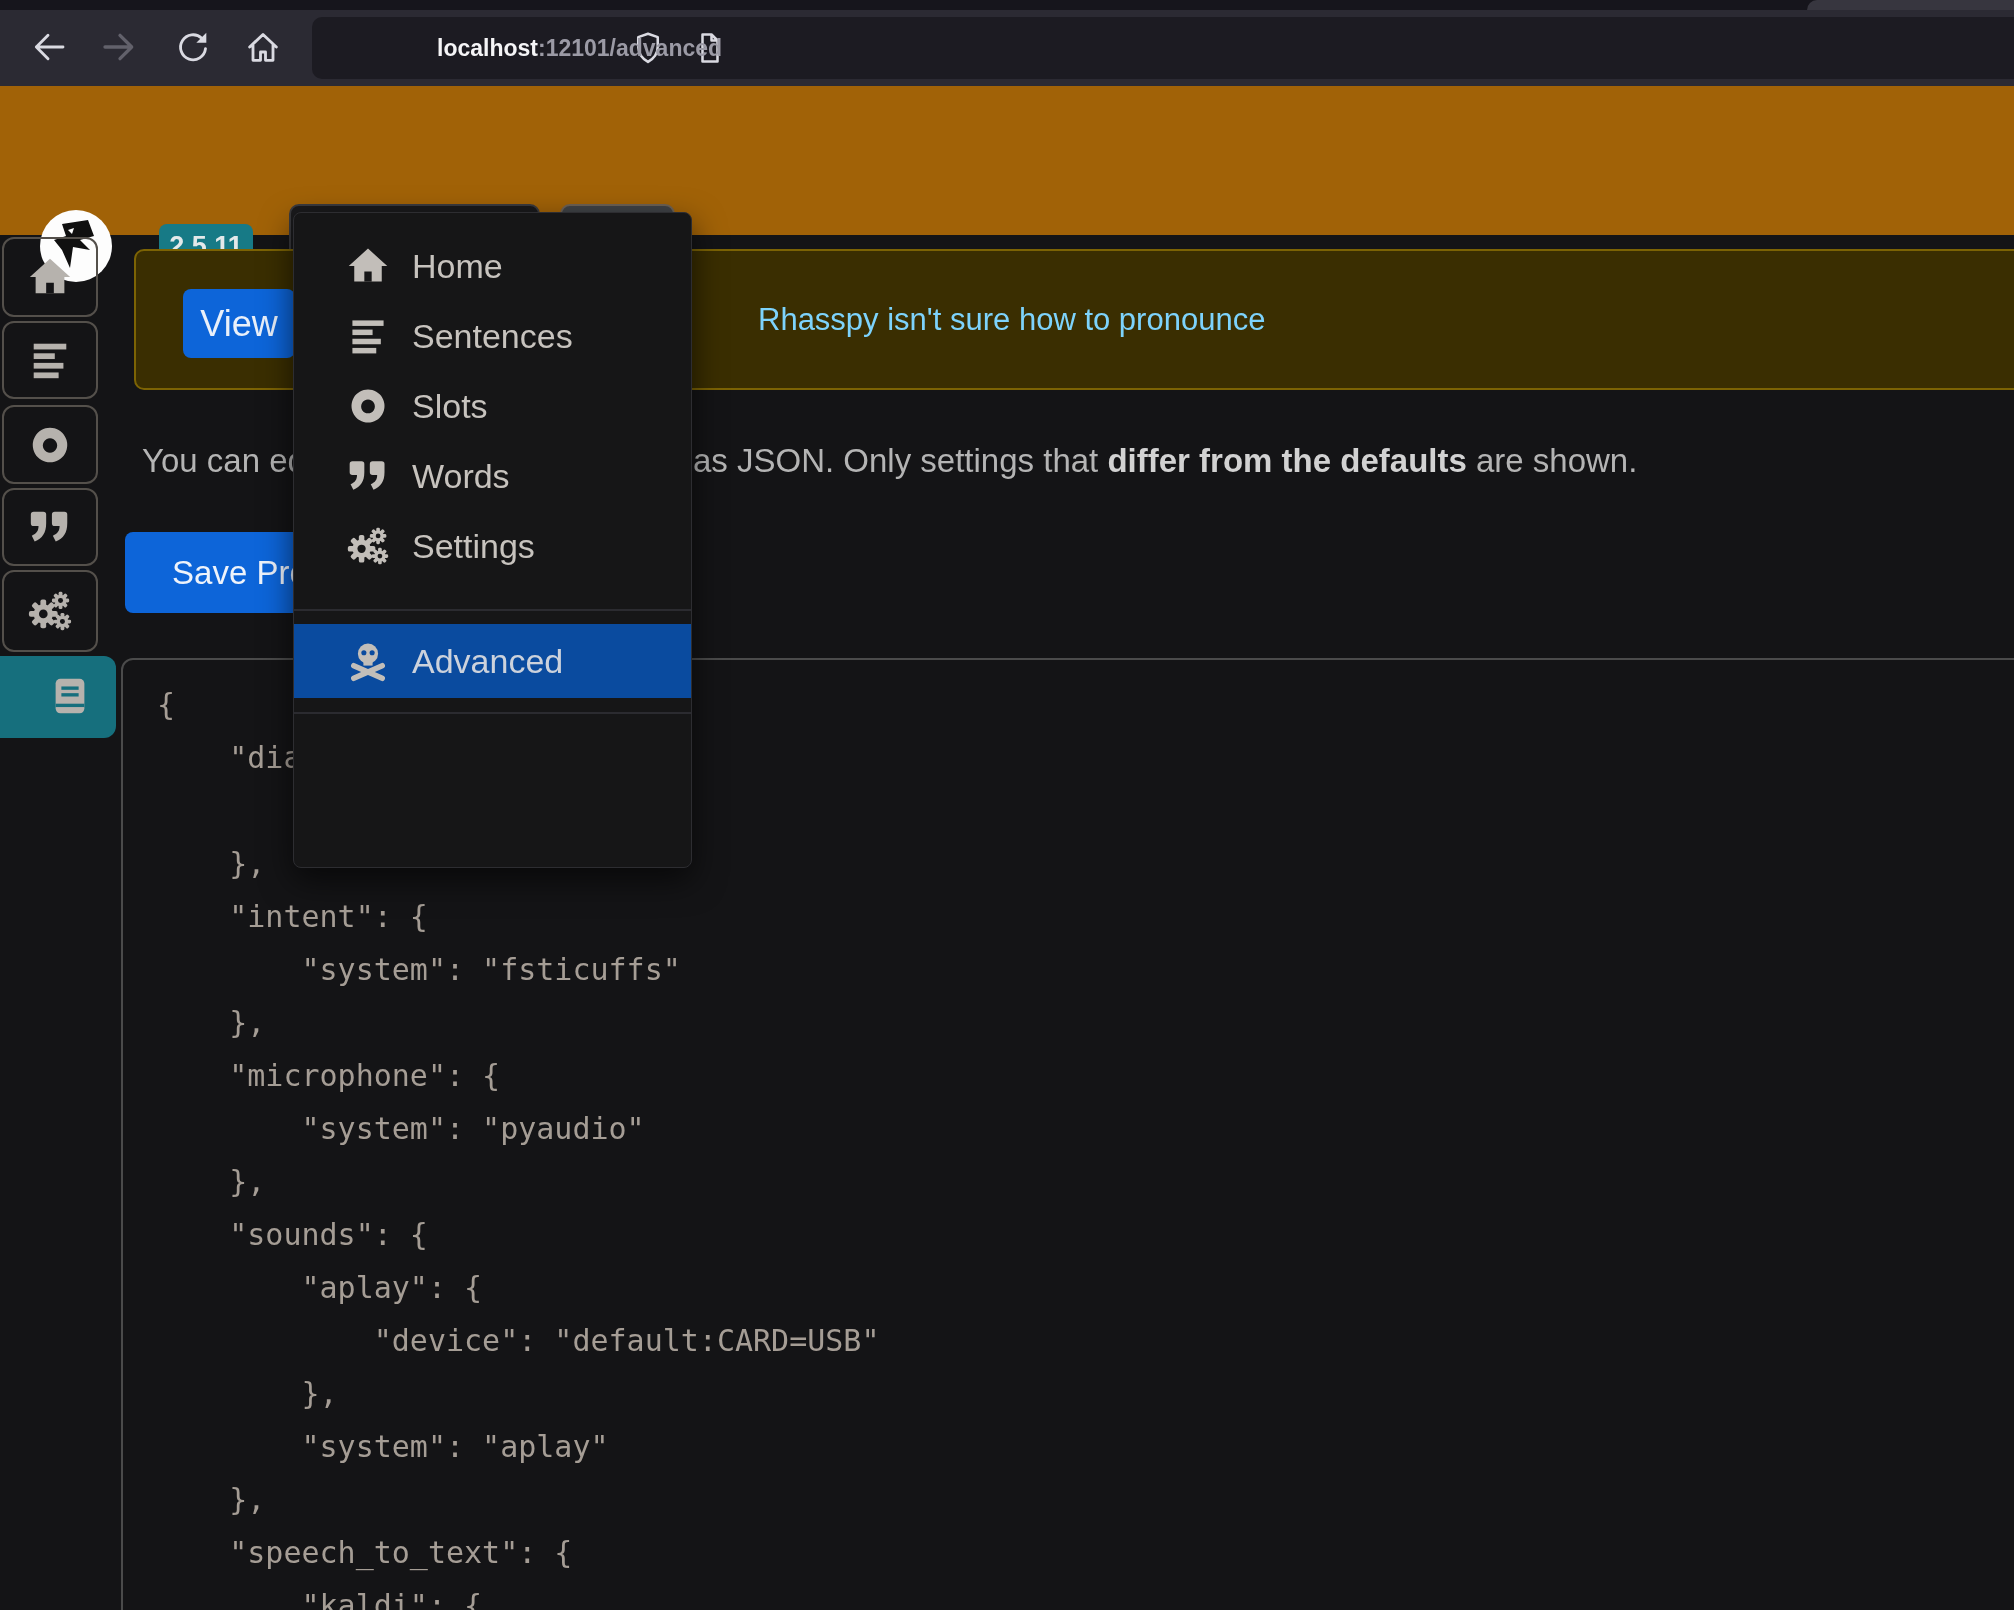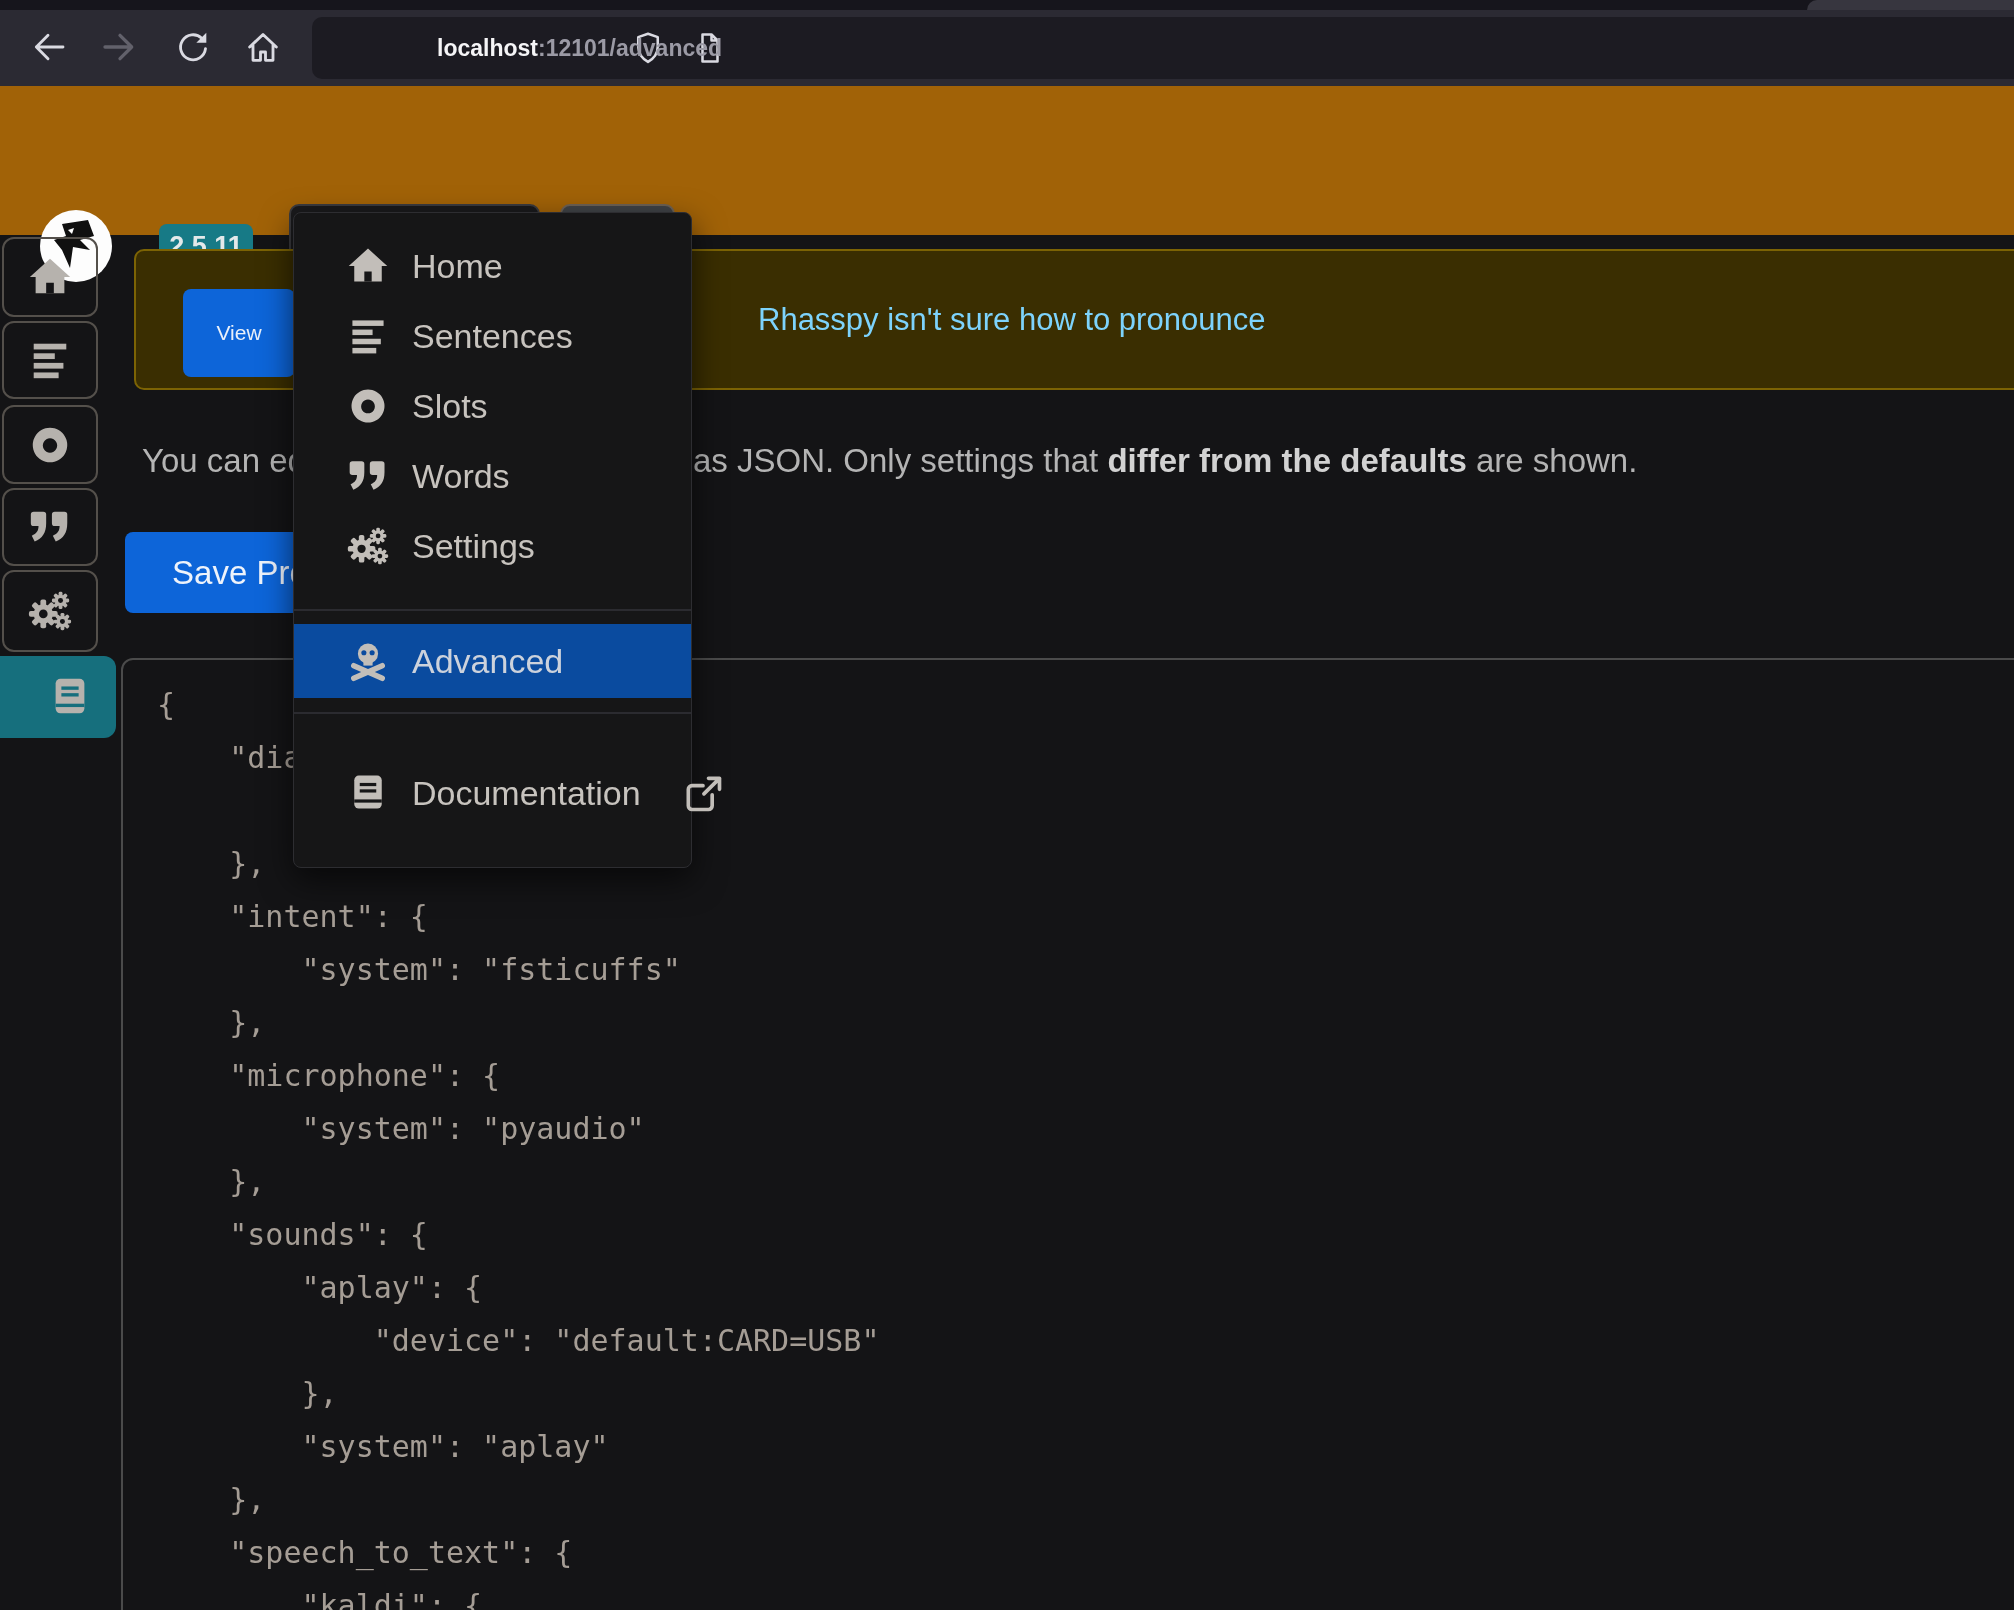--- a/index.html
+++ b/index.html
@@ -31,22 +31,22 @@
   
   .sidetab{position:absolute;left:2px;width:96px;box-sizing:border-box;border:2px solid #54504b;border-radius:12px;
            display:flex;align-items:center;justify-content:center;--hole:#141416;}
   .sidetab svg{width:46px;height:46px;}
   .sidetab.active{left:0;width:116px;border:none;background:#166f7d;border-top-left-radius:0;border-bottom-left-radius:0;--hole:#166f7d;}
   .sidetab.active svg{margin-left:24px;}
 
   
   .alert{position:absolute;left:134px;top:249px;width:1930px;height:141px;box-sizing:border-box;
          background:#3a2e01;border:2px solid #7c6304;border-radius:10px;}
-  .alert .viewbtn{position:absolute;left:47px;top:38px;width:112px;height:88px;background:#0d65d9;border:none;
-         border-radius:8px;color:#e9f0fa;font-size:21px;font-family:"Liberation Sans",sans-serif;}
+  .alert .viewbtn{position:absolute;left:47px;top:38px;width:112px;height:69px;background:#0d65d9;border:none;
+         border-radius:8px;color:#e9f0fa;font-size:36px;font-family:"Liberation Sans",sans-serif;}
   .alert .msg{position:absolute;left:622px;top:0;height:137px;line-height:137px;font-size:31px;color:#7dd3fc;white-space:nowrap;}
 
   
   .intro{position:absolute;left:142px;top:440px;width:1800px;font-size:33px;line-height:42px;color:#b4b4b4;}
   .intro strong{color:#d2d2d2;}
 
   
   .savebtn{position:absolute;left:125px;top:532px;width:272px;height:81px;background:#0d65d9;border:none;
            border-radius:8px;color:#eef3fb;font-size:33px;font-family:"Liberation Sans",sans-serif;}
 
@@ -297,28 +297,15 @@
         <circle cx="19.5" cy="15" r="2.8" fill="var(--hole)"></circle>
         <circle cx="28.5" cy="15" r="2.8" fill="var(--hole)"></circle>
         <rect class="icon-fill" x="4" y="33" width="40" height="6" rx="3" transform="rotate(24 24 36)"></rect>
         <rect class="icon-fill" x="4" y="33" width="40" height="6" rx="3" transform="rotate(-24 24 36)"></rect>
       </svg>
       <span>Advanced</span>
     </div>
 
     <div class="mdivider d2"></div>
 
-    <div class="mitem doc">
-      <svg viewBox="0 0 48 48">
-        <rect class="icon-fill" x="9" y="5" width="30" height="36" rx="5"></rect>
-        <rect x="15" y="13" width="18" height="3.5" fill="var(--hole)"></rect>
-        <rect x="15" y="20" width="18" height="3.5" fill="var(--hole)"></rect>
-        <rect x="9" y="31" width="30" height="3.5" fill="var(--hole)"></rect>
-      </svg>
-      <span>Documentation</span>
-      <svg class="extlink" viewBox="0 0 48 48">
-        <path d="M34 26 v12 a4 4 0 0 1 -4 4 H12 a4 4 0 0 1 -4 -4 V20 a4 4 0 0 1 4 -4 h12" fill="none" stroke="#c2beb9" stroke-width="4" stroke-linecap="round" stroke-linejoin="round"></path>
-        <path d="M30 8 h12 v12 M42 8 L25 25" fill="none" stroke="#c2beb9" stroke-width="4" stroke-linecap="round" stroke-linejoin="round"></path>
-      </svg>
-    </div>
   </div>
 
 </div>
 
 </body></html>

